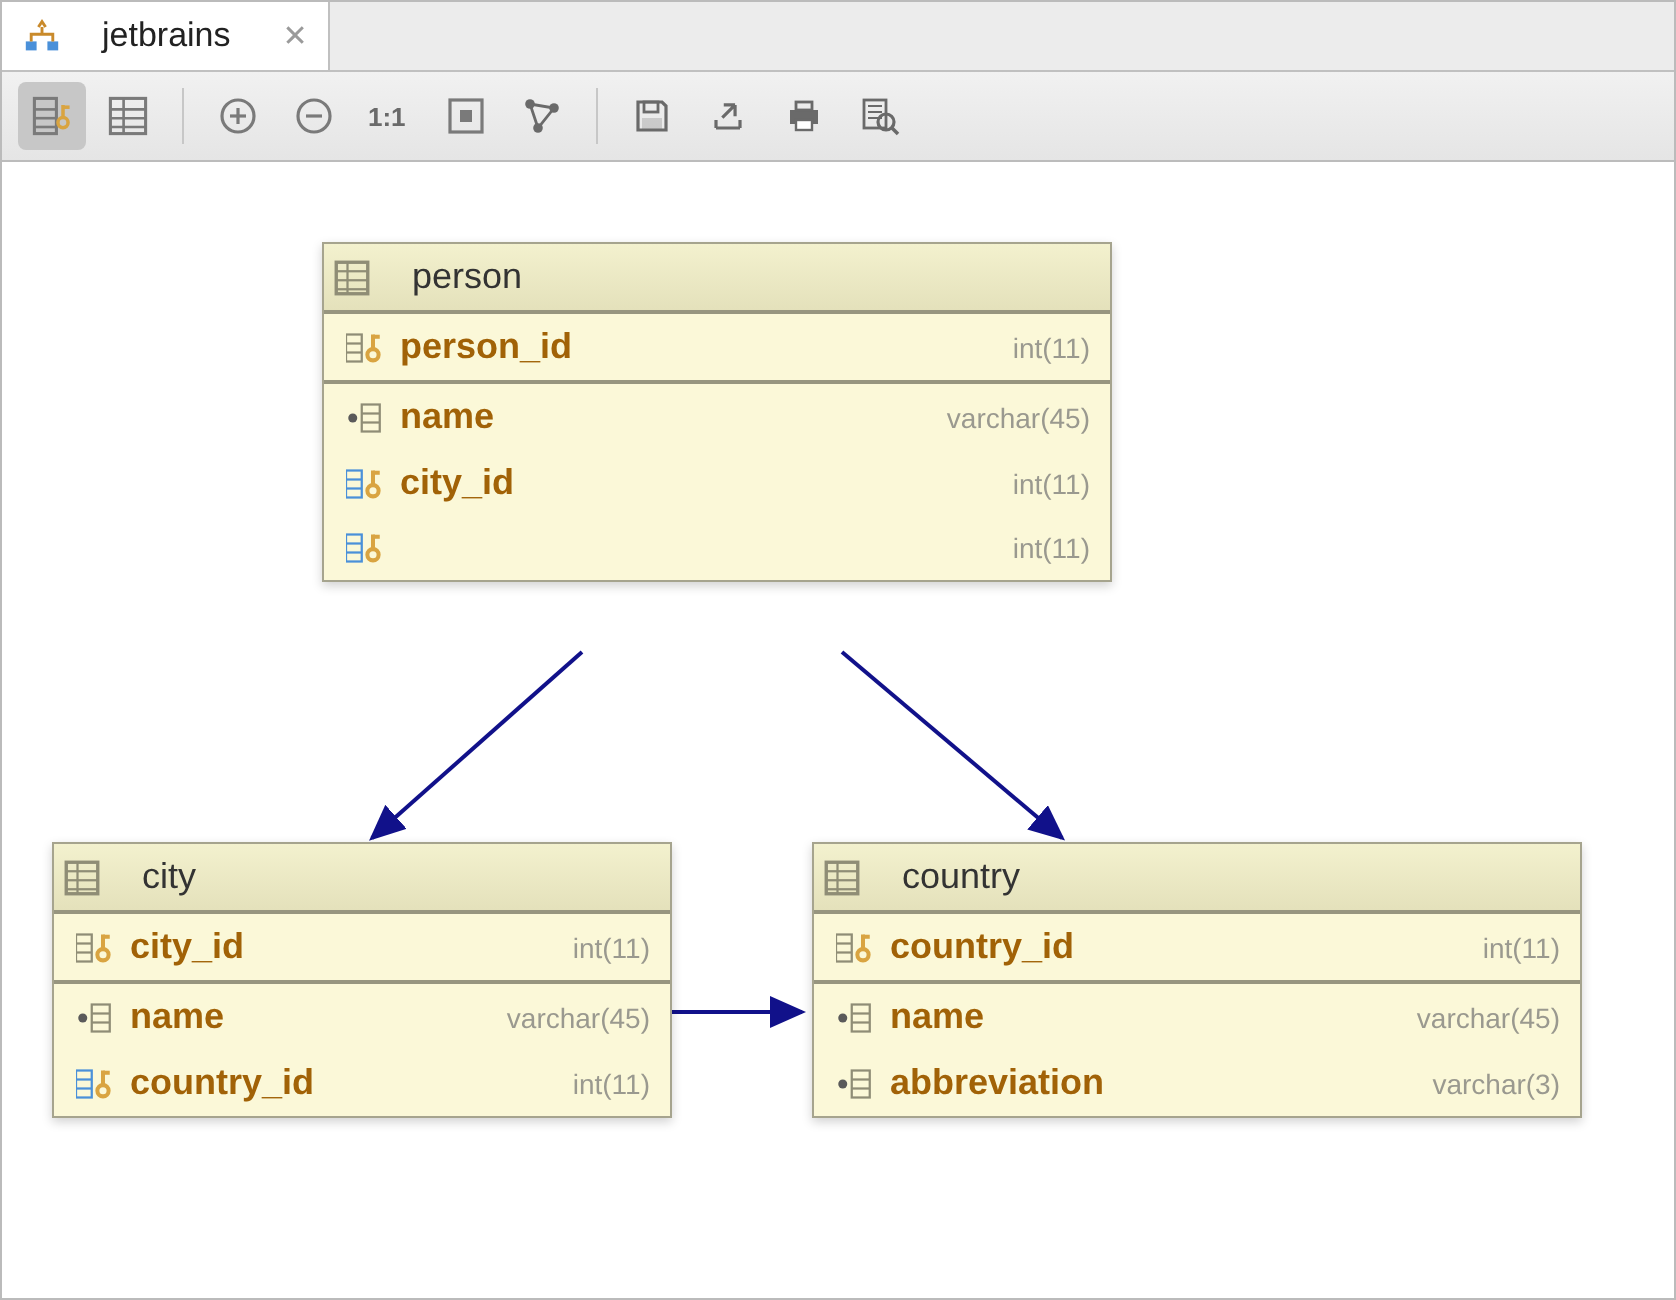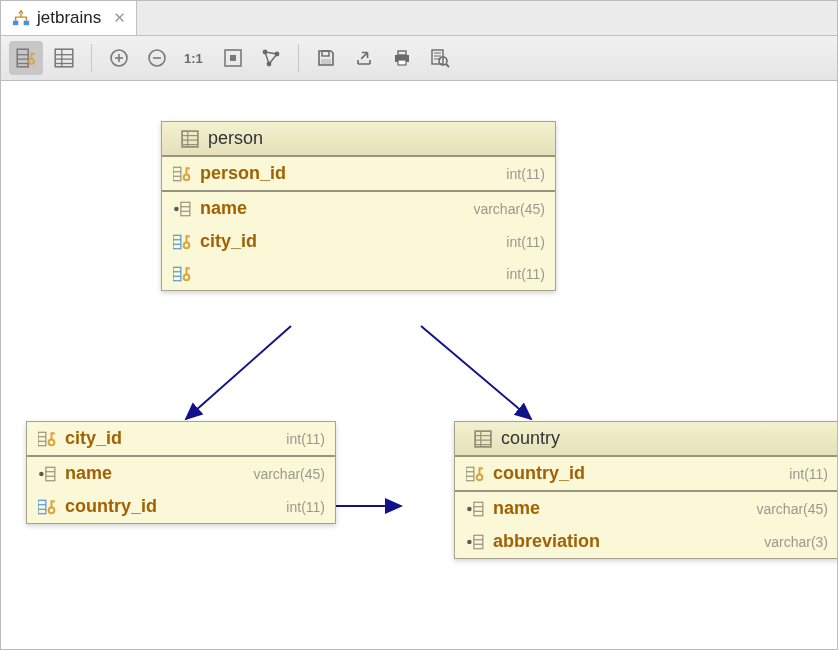--- a/index.html
+++ b/index.html
@@ -15,21 +15,21 @@
   }
   .tabbar {
     display: flex;
     background: #ececec;
     border-bottom: 1px solid #c0c0c0;
     height: 35px;
   }
   .tab {
     display: flex;
     align-items: center;
-    gap: 6px;
+    gap: 20px;
     padding: 0 10px;
     background: #fff;
     border-right: 1px solid #c0c0c0;
     height: 100%;
     font-size: 17px;
     color: #222;
   }
   .tab .close { color: #9a9a9a; font-size: 15px; margin-left: 6px; }
   .toolbar {
     display: flex;
@@ -61,22 +61,22 @@
   svg.arrows { position: absolute; inset: 0; width: 100%; height: 100%; pointer-events: none; }
   .entity {
     position: absolute;
     border: 1px solid #a6a48e;
     box-shadow: 0 2px 5px rgba(0,0,0,0.18);
     background: #fbf8d8;
   }
   .entity-header {
     display: flex;
     align-items: center;
-    gap: 8px;
-    padding: 6px 18px;
+    gap: 20px;
+    padding: 6px 4px;
     background: linear-gradient(#f3f1ce, #e4e1bb);
     border-bottom: 2px solid #97957f;
     font-size: 18px;
     color: #333;
   }
   .entity-row {
     display: flex;
     align-items: center;
     justify-content: space-between;
     gap: 14px;
@@ -280,20 +280,32 @@
               <line x1="12" y1="8.5" x2="12" y2="2" stroke="#d9a441" stroke-width="1.8"></line>
               <line x1="12" y1="3" x2="15" y2="3" stroke="#d9a441" stroke-width="1.8"></line>
             </svg>
           </span>
       </div>
       <span class="col-type">int(11)</span>
     </div>
   </div>
 
   <div class="entity" style="left:25px; top:340px; width:310px;">
+    <div class="entity-header">
+      <span class="ic">
+          <svg viewBox="0 0 16 16" width="18" height="18">
+            <rect x="1" y="1" width="14" height="14" fill="none" stroke="#8f8d76" stroke-width="1.5"></rect>
+            <line x1="1" y1="5" x2="15" y2="5" stroke="#8f8d76"></line>
+            <line x1="1" y1="9" x2="15" y2="9" stroke="#8f8d76"></line>
+            <line x1="1" y1="13" x2="15" y2="13" stroke="#8f8d76"></line>
+            <line x1="6" y1="1" x2="6" y2="15" stroke="#8f8d76"></line>
+          </svg>
+        </span>
+      <span>city</span>
+    </div>
     <div class="entity-row sep-after">
       <div class="col-left">
         <span class="ic">
             <svg viewBox="0 0 16 16" width="18" height="18">
               <rect x="0" y="2" width="7" height="12" fill="none" stroke="#8f8d76"></rect>
               <line x1="0" y1="6" x2="7" y2="6" stroke="#8f8d76"></line>
               <line x1="0" y1="10" x2="7" y2="10" stroke="#8f8d76"></line>
               <circle cx="12" cy="11" r="2.5" fill="none" stroke="#d9a441" stroke-width="1.8"></circle>
               <line x1="12" y1="8.5" x2="12" y2="2" stroke="#d9a441" stroke-width="1.8"></line>
               <line x1="12" y1="3" x2="15" y2="3" stroke="#d9a441" stroke-width="1.8"></line>
@@ -328,21 +340,21 @@
               <line x1="12" y1="8.5" x2="12" y2="2" stroke="#d9a441" stroke-width="1.8"></line>
               <line x1="12" y1="3" x2="15" y2="3" stroke="#d9a441" stroke-width="1.8"></line>
             </svg>
           </span>
         <span class="col-name">country_id</span>
       </div>
       <span class="col-type">int(11)</span>
     </div>
   </div>
 
-  <div class="entity" style="left:405px; top:340px; width:385px;margin-left:48px;">
+  <div class="entity" style="left:405px; top:340px; width:385px;">
     <div class="entity-header">
       <span class="ic">
           <svg viewBox="0 0 16 16" width="18" height="18">
             <rect x="1" y="1" width="14" height="14" fill="none" stroke="#8f8d76" stroke-width="1.5"></rect>
             <line x1="1" y1="5" x2="15" y2="5" stroke="#8f8d76"></line>
             <line x1="1" y1="9" x2="15" y2="9" stroke="#8f8d76"></line>
             <line x1="1" y1="13" x2="15" y2="13" stroke="#8f8d76"></line>
             <line x1="6" y1="1" x2="6" y2="15" stroke="#8f8d76"></line>
           </svg>
         </span>

